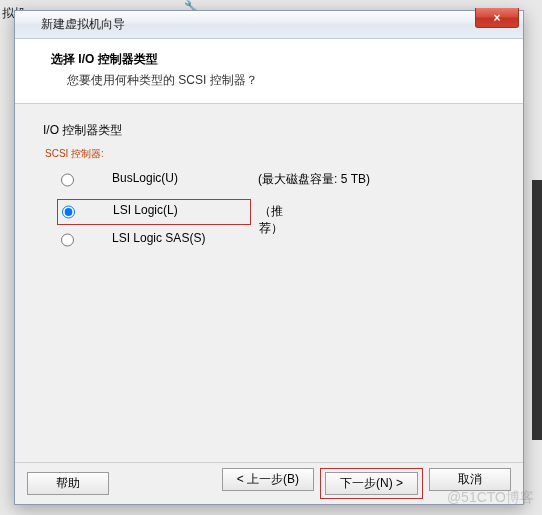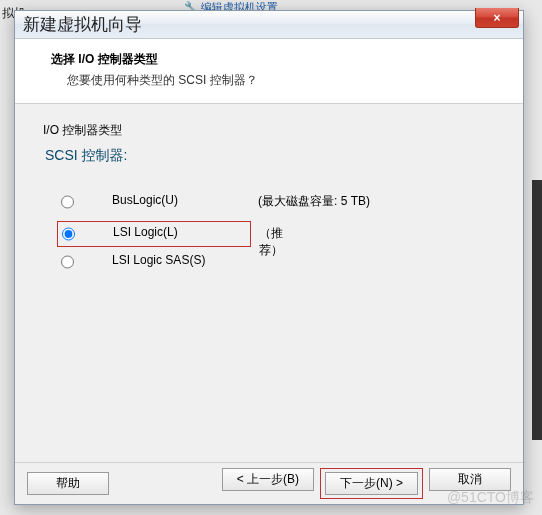--- a/index.html
+++ b/index.html
@@ -50,23 +50,23 @@
     .title-bar {
       height: 28px;
       background: linear-gradient(to bottom, #fcfcfc 0%, #e9eef5 45%, #dfe7f0 50%, #e9eef5 100%);
       border-bottom: 1px solid #c0c8d4;
       display: flex;
       align-items: center;
       padding: 0 6px;
       position: relative;
     }
     .title-text {
-      font-size: 17px;
+      font-size: 12px;
       color: #222;
-      margin-left: 2px;
+      margin-left: 20px;
     }
     .close-btn {
       position: absolute;
       right: 4px;
       top: -3px;
       width: 44px;
       height: 20px;
       background: linear-gradient(to bottom, #e87a6e 0%, #d54a3a 48%, #c33424 52%, #cd4030 100%);
       border: 1px solid #a03020;
       border-top: none;
@@ -98,23 +98,23 @@
     }
     .content-section {
       padding: 18px 28px;
     }
     .group-label {
       font-size: 12px;
       color: #000;
       margin-bottom: 8px;
     }
     .sub-label {
-      font-size: 14px;
-      color: #0c4a6e;
-      margin-bottom: 28px;
+      font-size: 10px;
+      color: #c2410c;
+      margin-bottom: 10px;
       margin-left: 2px;
     }
     .radio-row {
       display: flex;
       margin-left: 18px;
       margin-bottom: 10px;
       height: 18px;
       gap: 32px;
     }
     .radio-row input[type="radio"] {
@@ -179,21 +179,20 @@
       color: rgba(120,120,120,0.35);
       font-size: 14px;
     }
   </style>
 </head>
 <body>
 
 <div class="background-text">拟机</div>
 <div class="background-edit">
   <span>🔧</span>
-  <span>编辑虚拟机设置</span>
 </div>
 <div class="dark-bar"></div>
 
 <div class="dialog">
   <div class="title-bar">
     <span class="title-text">新建虚拟机向导</span>
     <div class="close-btn">
       <span>×</span>
     </div>
   </div>

